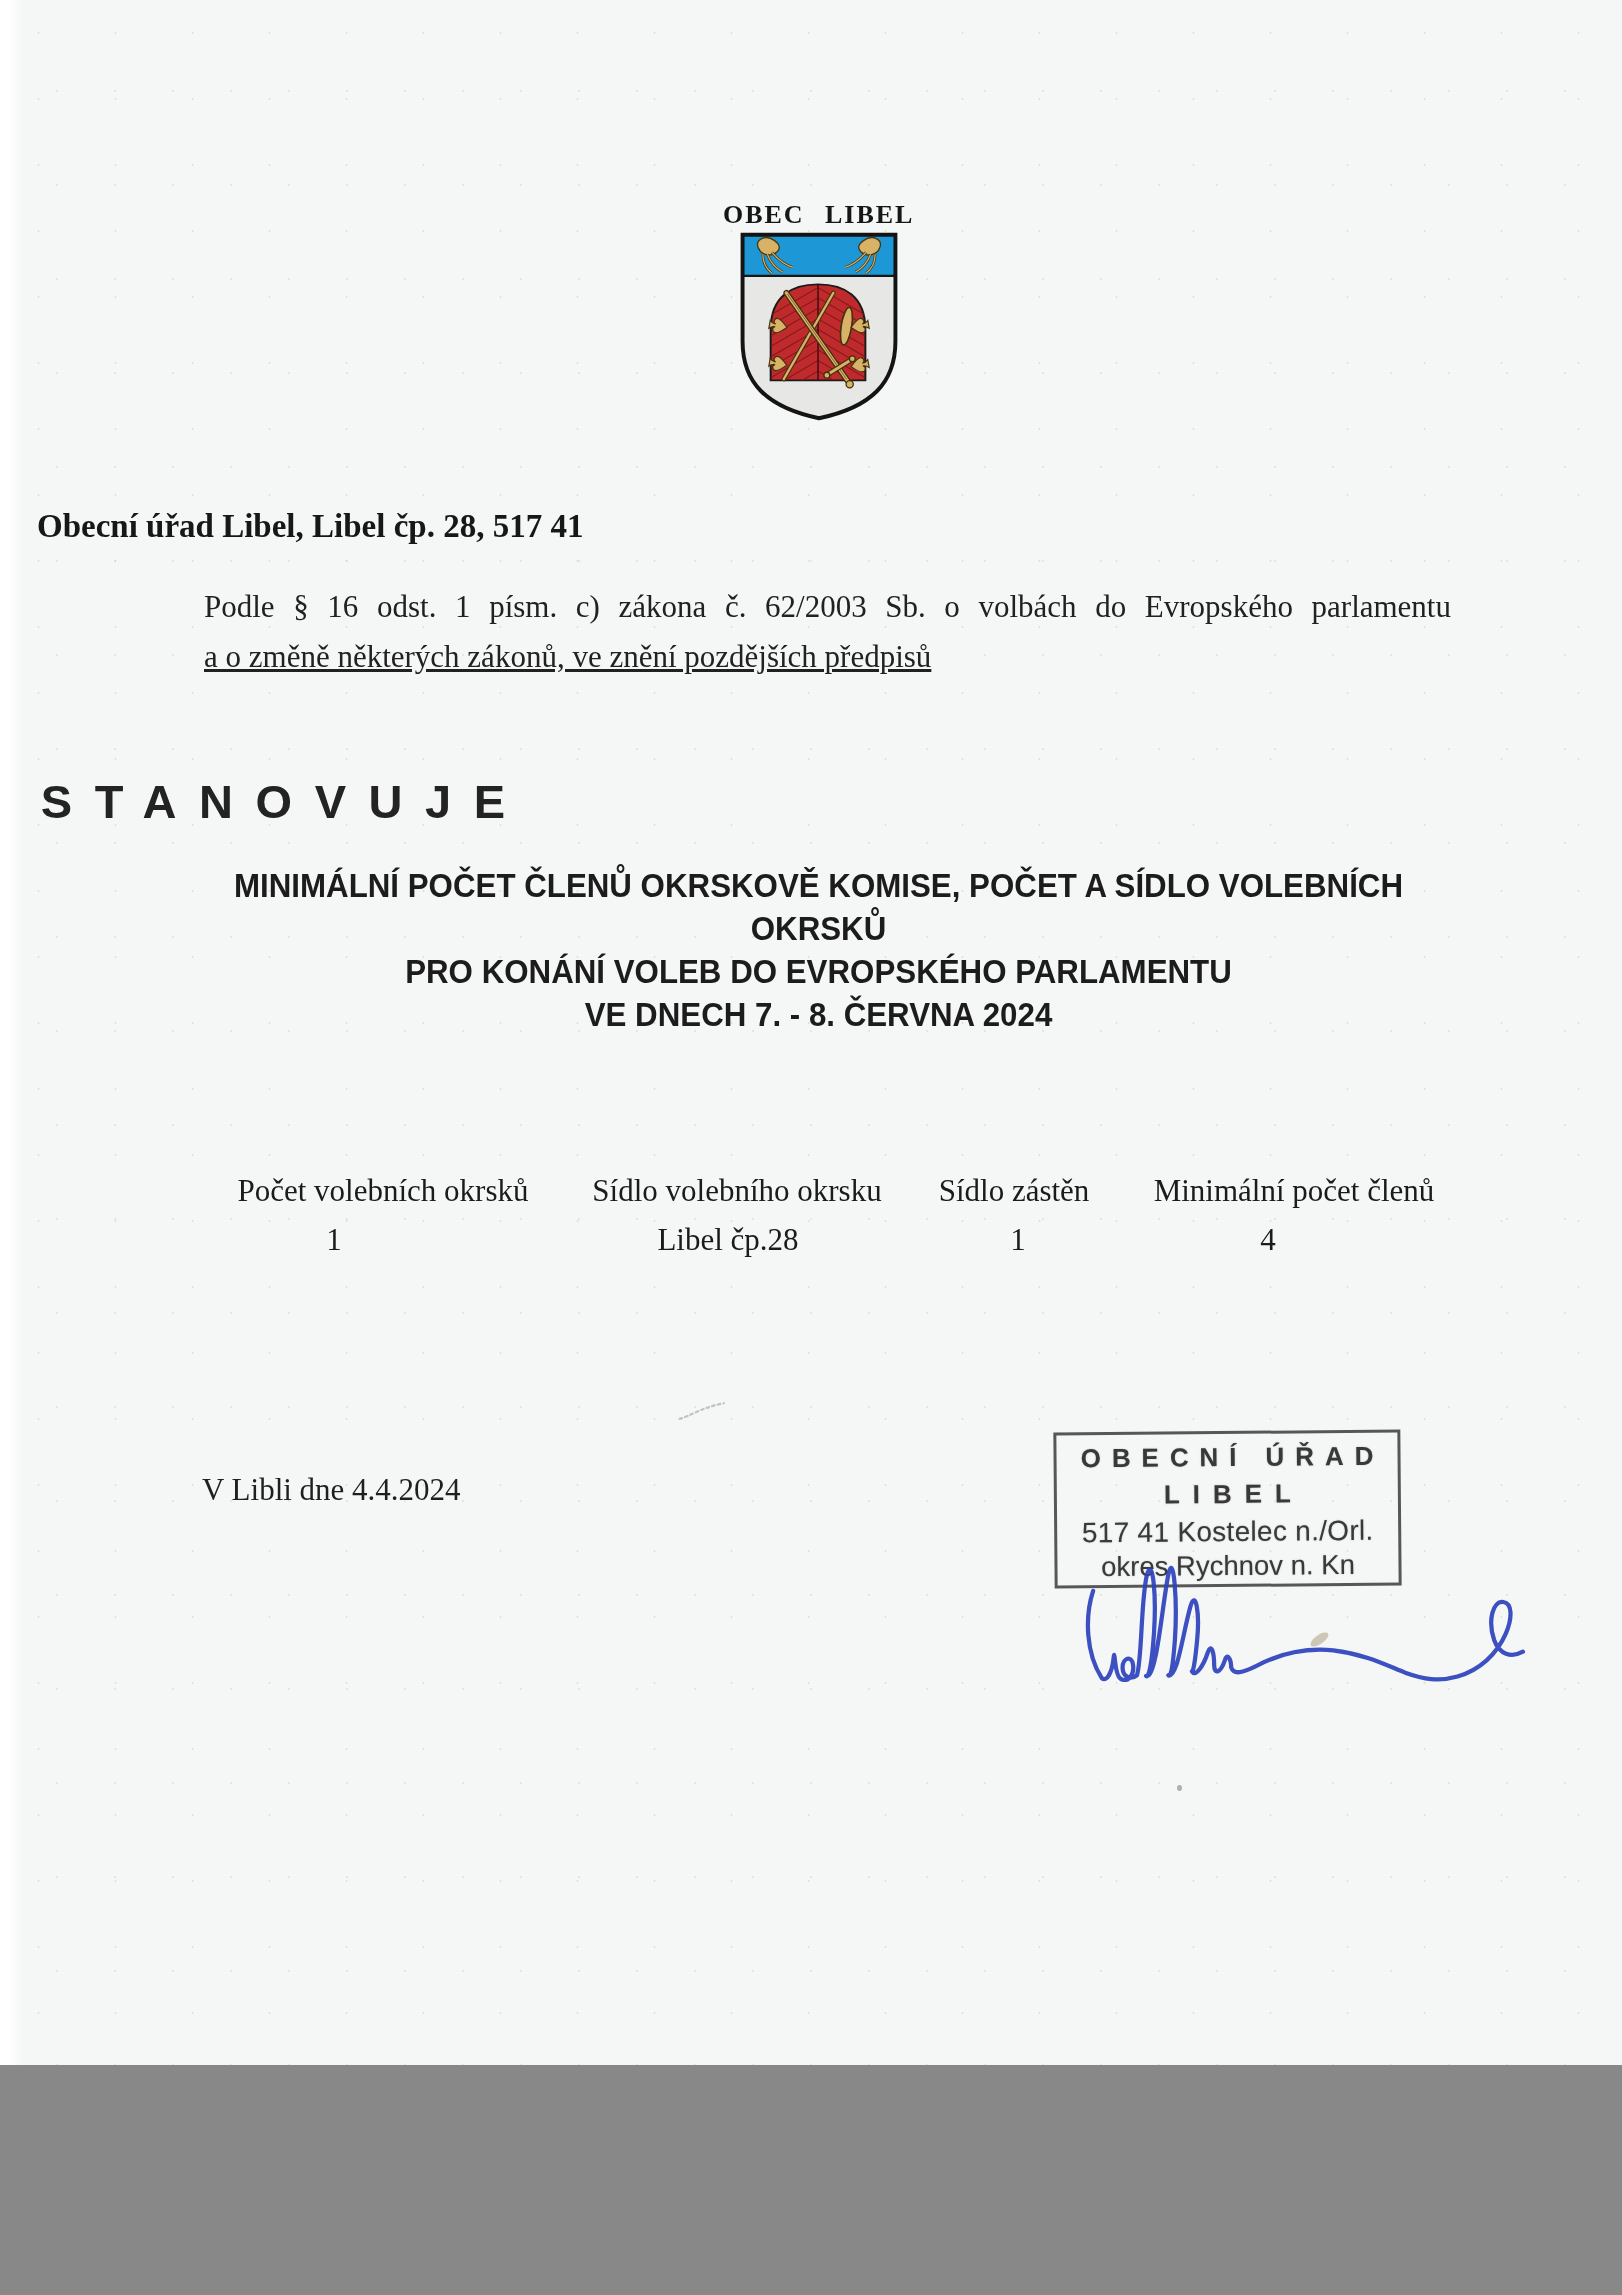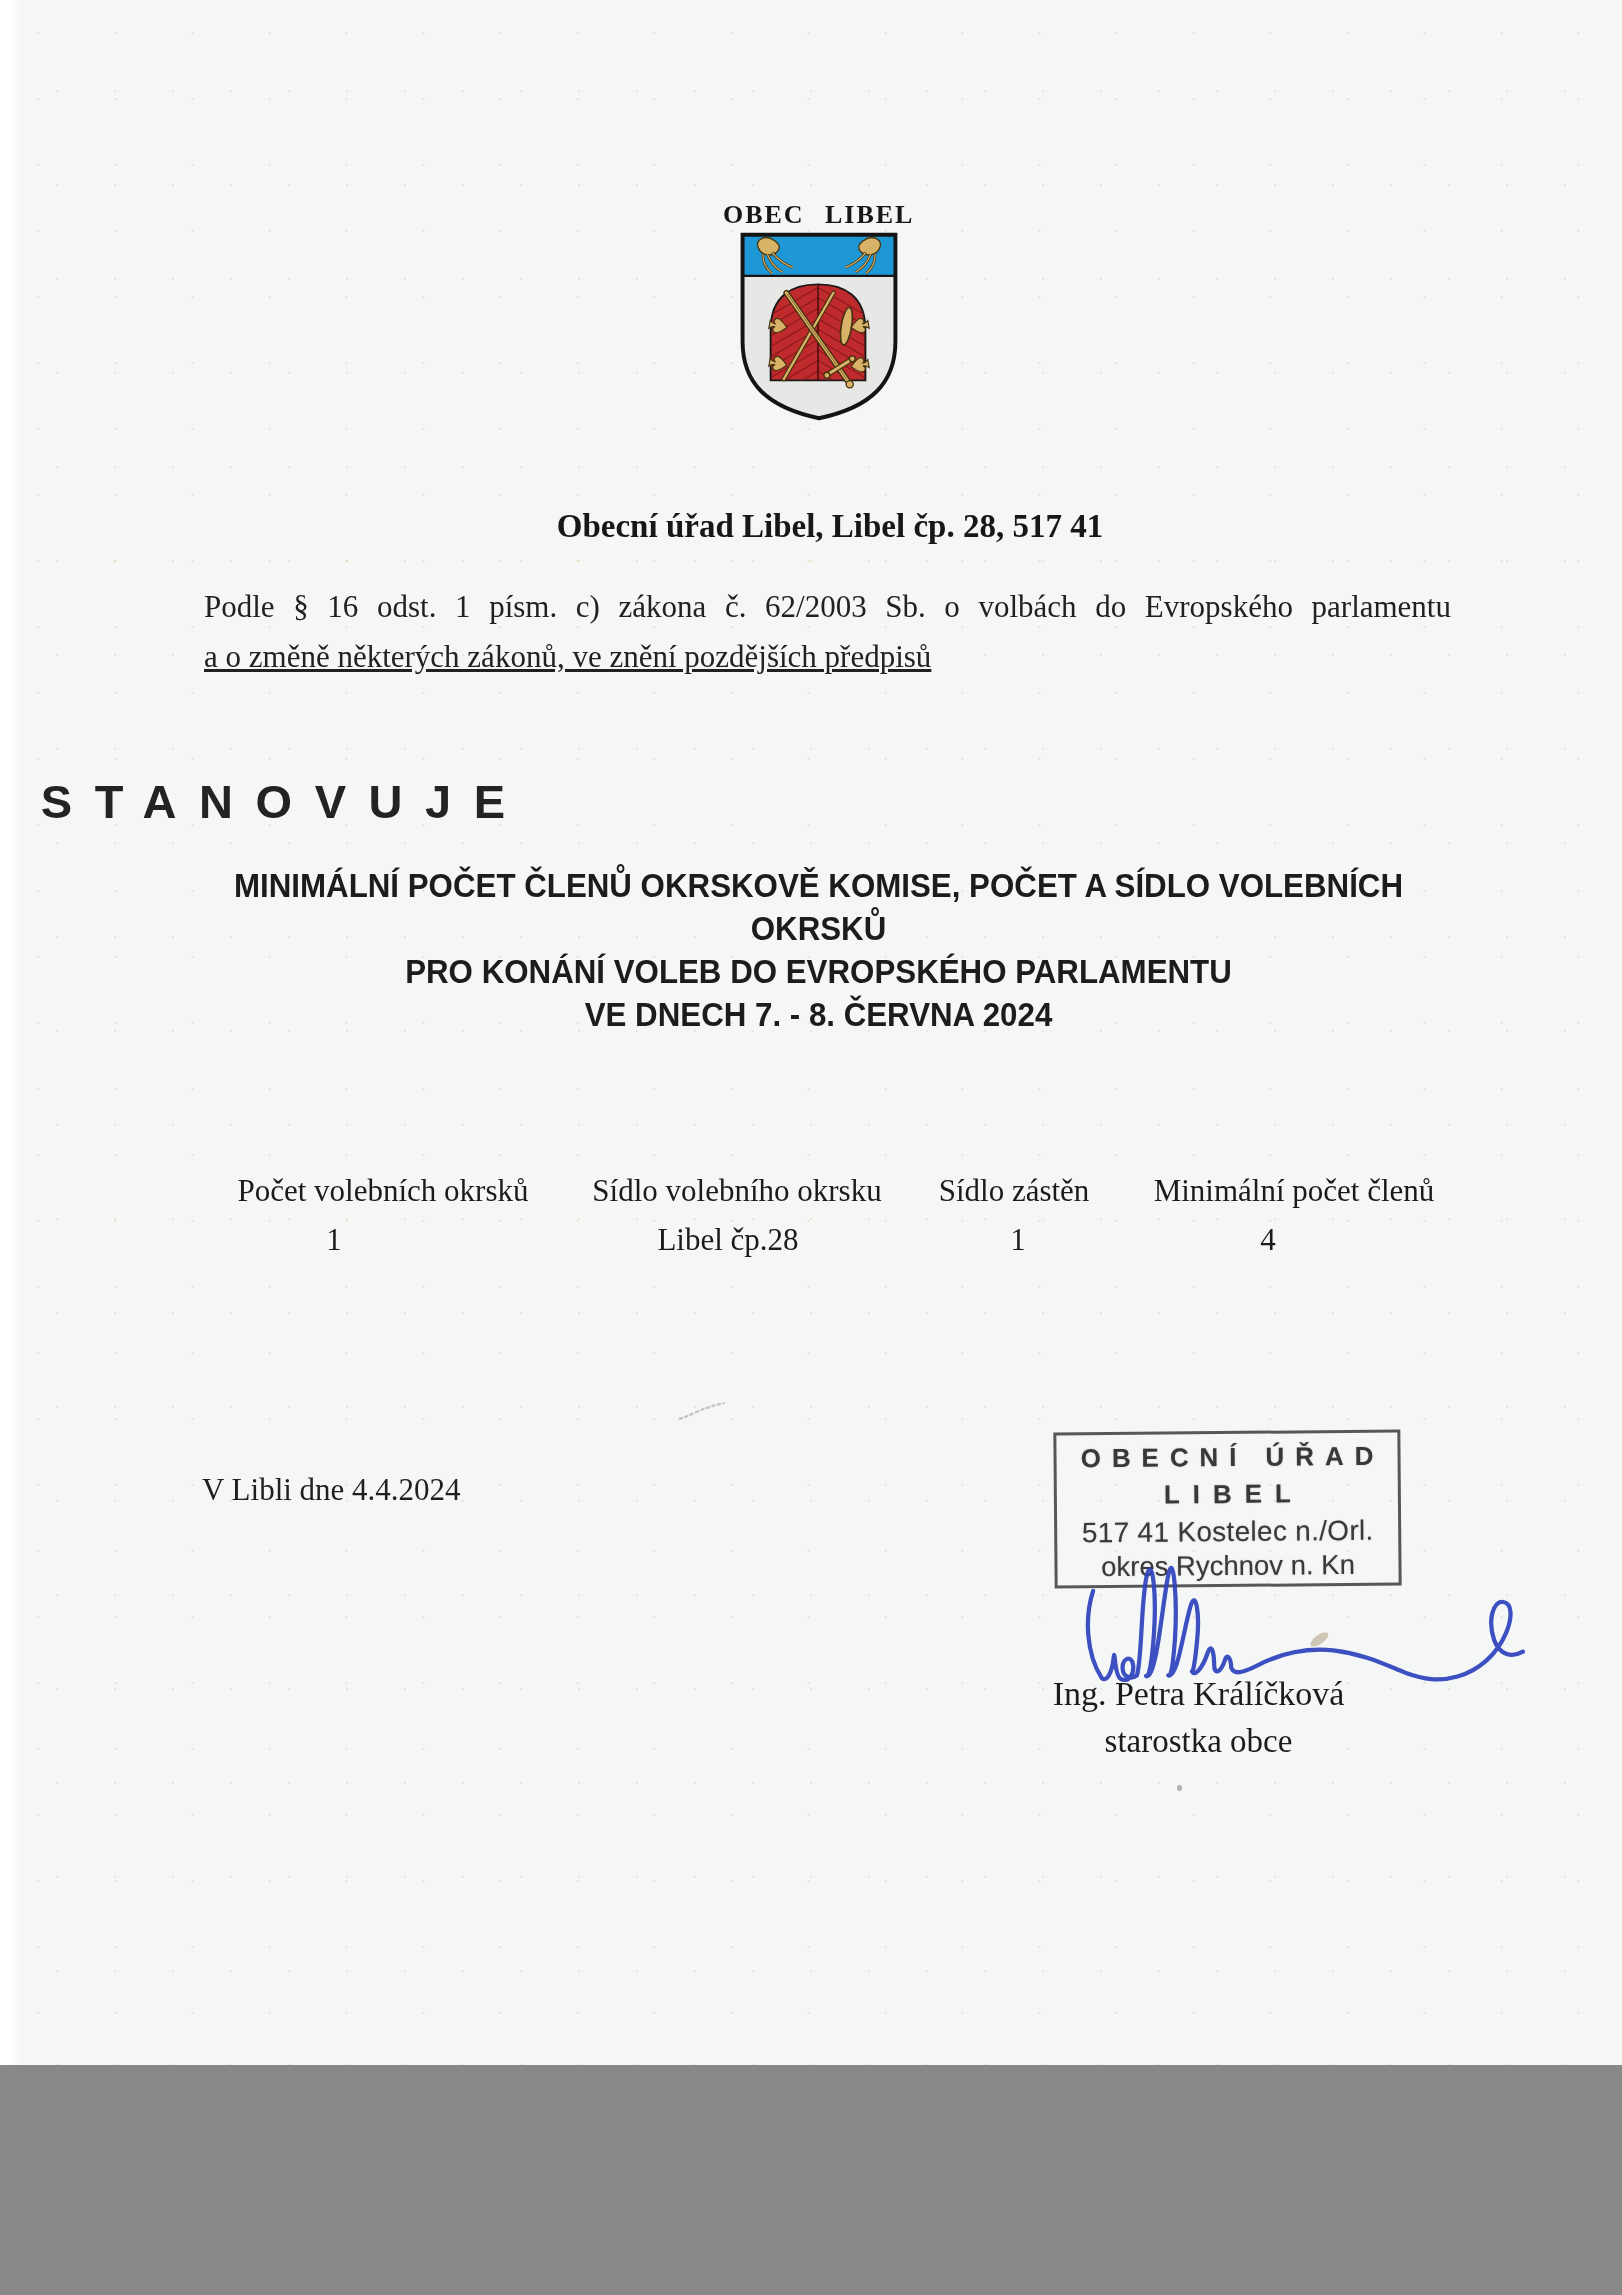--- a/index.html
+++ b/index.html
@@ -17,21 +17,21 @@
   }
   .serif{font-family:"Liberation Serif","DejaVu Serif",serif;}
 
   .coa-caption{
     position:absolute;top:200px;left:0;right:0;text-align:center;padding-left:14.4px;
     font-weight:bold;font-size:26px;letter-spacing:2px;word-spacing:11.8px;color:#161616;
   }
   .shield{position:absolute;left:738px;top:230px;}
 
   .office-title{
-    position:absolute;top:508px;left:0;right:0;text-align:center;padding-left:37px;
+    position:absolute;top:508px;left:0;right:0;text-align:left;padding-left:37px;
     font-weight:bold;font-size:33px;color:#171717;
   }
 
   .legal{position:absolute;left:204px;top:582px;width:1247px;font-size:31px;color:#212121;}
   .legal-l1{line-height:50px;text-align:justify;text-align-last:justify;}
   .legal-l2{line-height:50px;text-decoration:underline;}
 
   .keyword{
     position:absolute;top:772px;left:0;right:0;text-align:left;padding-left:18.3px;
     font-family:"Liberation Sans","DejaVu Sans",sans-serif;
@@ -176,24 +176,20 @@
     <div class="stamp-l1">OBECNÍ ÚŘAD</div>
     <div class="stamp-l2">LIBEL</div>
     <div class="stamp-l3">517 41 Kostelec n./Orl.</div>
     <div class="stamp-l4">okres Rychnov n. Kn</div>
   </div>
 
   <svg class="signature" width="471" height="152" viewBox="0 -12 720 220" aria-hidden="true">
     <path d="M43 55 C30 95 32 150 56 188 C64 196 72 178 74 160 C77 135 74 185 86 190 C98 195 106 182 104 168 C102 152 88 158 88 172 C88 186 100 192 110 184 C118 160 116 60 126 28 C134 4 140 60 136 120 C133 165 128 190 124 185 C140 190 148 80 158 30 C166 -8 172 70 168 130 C165 170 162 188 158 184 C172 188 180 120 192 78 C200 52 206 90 202 130 C199 162 196 180 194 178 C200 188 212 168 218 150 C224 132 228 152 228 168 C228 184 238 180 244 162 C248 148 254 160 254 172 C258 184 272 180 292 170 C330 150 370 142 410 146 C460 152 490 168 520 180 C548 190 572 194 600 186 C634 176 660 152 674 120 C684 96 684 74 670 72 C654 70 646 100 656 130 C664 152 682 158 700 148" fill="none" stroke="#2c41bd" stroke-width="6.5" stroke-linecap="round" stroke-linejoin="round" opacity=".92"></path>
   </svg>
 
-  <div class="signer">
-    <div class="signer-name serif">Ing. Petra Králíčková</div>
-    <div class="signer-role serif">starostka obce</div>
-  </div>
 
   <svg class="scratch1" width="52" height="26" aria-hidden="true" viewBox="0 0 80 40">
     <path d="M4 32 C20 28 34 16 72 8" fill="none" stroke="#9a9a98" stroke-width="3.5" stroke-dasharray="4 5" stroke-linecap="round"></path>
   </svg>
   <div class="smudge-tan"></div>
   <div class="dot1"></div>
 
 </div>
 
 

